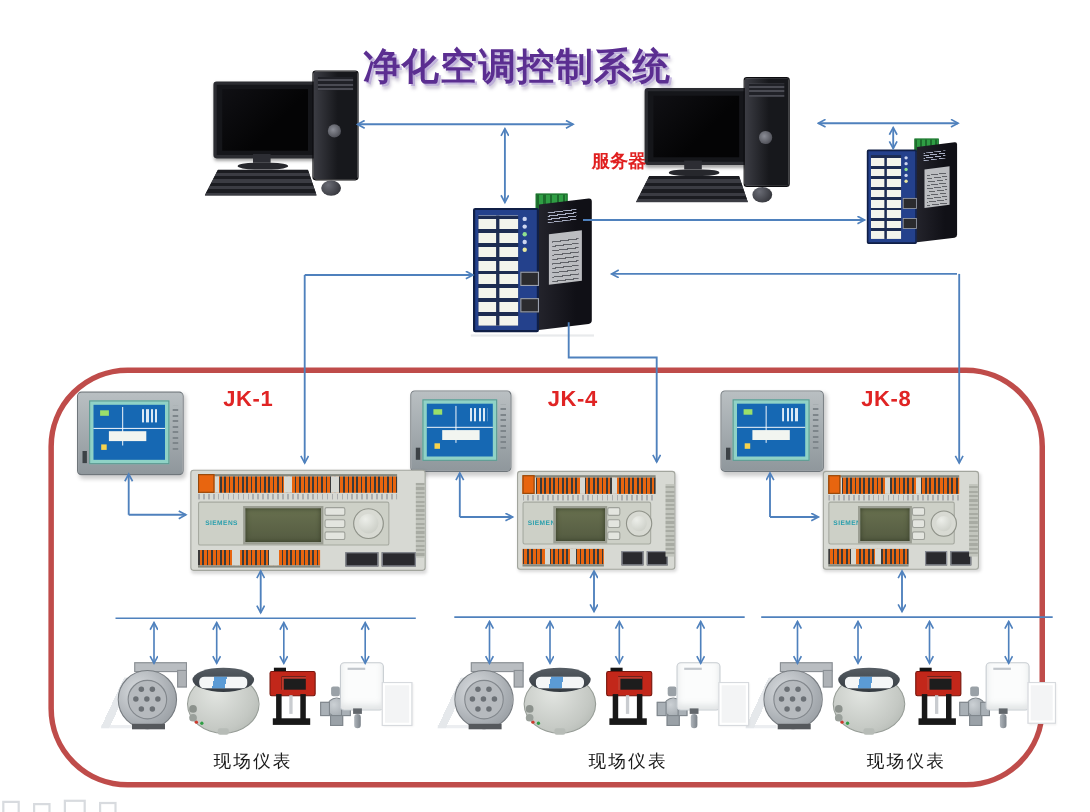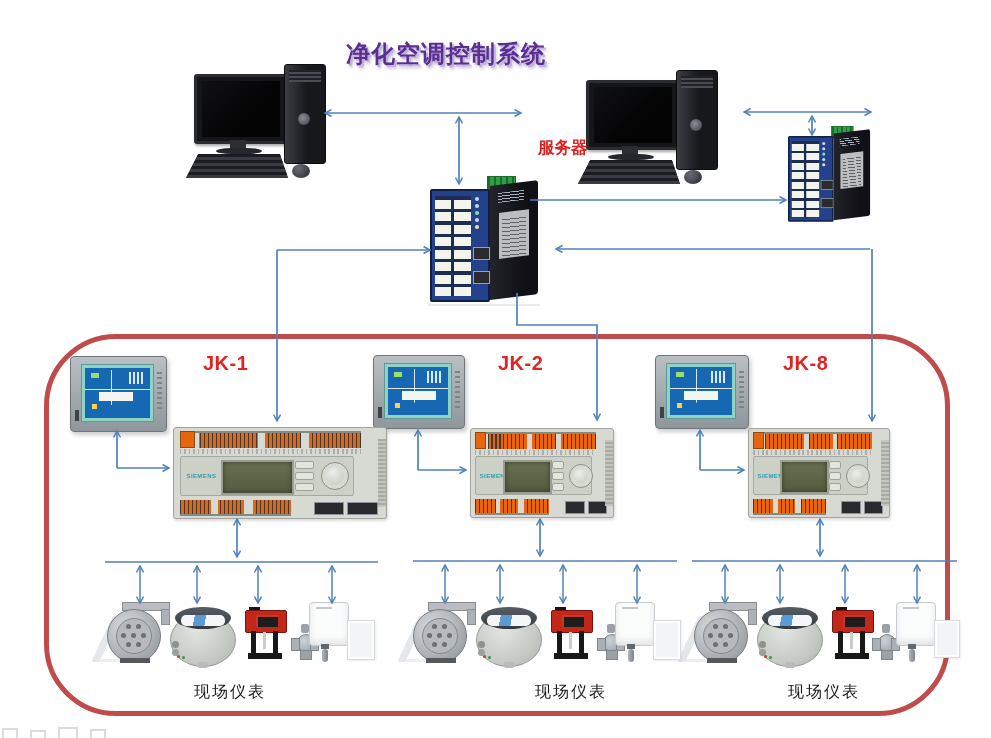--- a/index.html
+++ b/index.html
@@ -1,21 +1,21 @@
 <!DOCTYPE html>
 <html><head>
 <meta charset="utf-8">
 <style>
   html,body{margin:0;padding:0;background:#fff;width:991px;height:738px;overflow:hidden;
     font-family:"Liberation Sans","DejaVu Sans",sans-serif;}
   .stage{position:absolute;left:0;top:0;width:991px;height:738px;background:#fff;}
   .abs{position:absolute;}
 
   
-  .title{left:346px;top:38px;font-size:24px;font-weight:bold;color:#5b2e91;letter-spacing:1px;
+  .title{left:330px;top:38px;font-size:34px;font-weight:bold;color:#5b2e91;letter-spacing:1px;
     text-shadow:2px 2px 0 rgba(168,146,210,.6),3px 4px 3px rgba(60,40,100,.25);}
   .company{left:572px;top:40px;font-size:20.5px;font-weight:bold;color:#e01f1f;letter-spacing:.5px;}
   .red-label{color:#e01f1f;font-size:16.5px;font-weight:bold;line-height:22px;}
   .server-label{left:538px;top:136px;}
   .ws-label{left:196px;top:188px;}
   .jk-label{font-size:20px;color:#e02424;font-weight:bold;letter-spacing:.5px;top:352px;}
   .insts-label{font-size:16px;color:#1a1a1a;top:682px;letter-spacing:2px;}
 
   
   .boundary{left:44px;top:334px;width:906px;height:382px;border:5px solid #bf4c4a;border-radius:72px;
@@ -215,21 +215,21 @@
       <div class="sw-port-dark" style="top:80px;"></div>
     </div>
     <div class="sw-side">
       <div class="sw-sticker"></div>
     </div>
   </div>
 
   <div class="abs boundary"></div>
 
   <div class="abs txt jk-label" style="left:203px;">JK-1</div>
-  <div class="abs txt jk-label" style="left:498px;">JK-2</div>
+  <div class="abs txt jk-label" style="left:498px;">JK-4</div>
   <div class="abs txt jk-label" style="left:783px;">JK-8</div>
 
   <div class="abs dev hmi" style="left:70px;top:356px;width:95px;height:74px;">
     <div class="hmi-frame">
         <div class="hmi-screen"></div>
       </div>
   </div>
   <div class="abs dev hmi" style="left:373px;top:355px;width:90px;height:72px;">
     <div class="hmi-frame">
         <div class="hmi-screen"></div>

